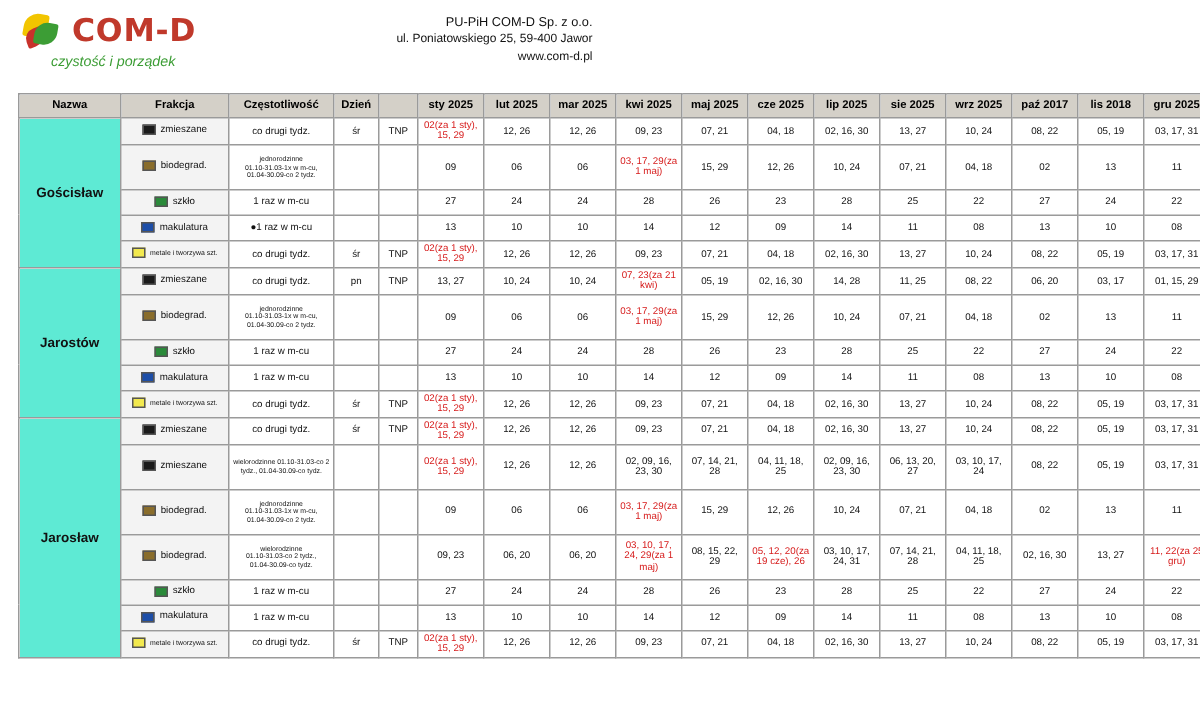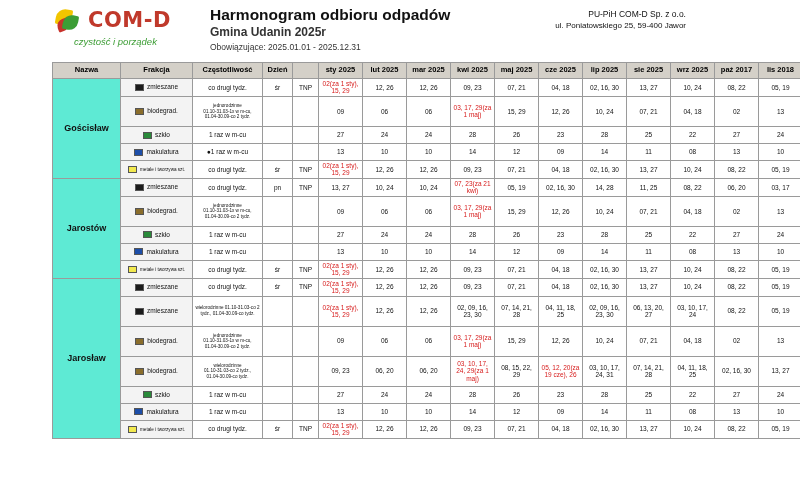--- a/index.html
+++ b/index.html
@@ -7,21 +7,20 @@
     margin: 0; padding: 0;
     width: 800px; height: 484px;
     background: #ffffff;
     font-family: "Liberation Sans", sans-serif;
     overflow: hidden;
   }
   #page {
     position: relative;
     width: 656px; height: 484px;
     background: #fff;
-    margin-left: 40px;
   }
 
   
   .header {
     display: flex;
     align-items: flex-start;
     padding: 6px 10px 2px 10px;
     height: 62px;
   }
   .logo-block {
@@ -189,29 +188,25 @@
         <div class="logo-mark">
           <div class="leaf-y"></div>
           <div class="leaf-r"></div>
           <div class="leaf-g"></div>
         </div>
         <div class="logo-text">COM-D</div>
       </div>
       <div class="logo-sub">czystość i porządek</div>
     </div>
 
-    <div class="title-block">
-      <div class="title-main">Harmonogram odbioru odpadów</div>
-      <div class="title-sub">Gmina Udanin 2025r</div>
-      <div class="title-valid">Obowiązujące: 2025.01.01 - 2025.12.31</div>
-    </div>
 
     <div class="company-block">
       <div class="company-name">PU-PiH COM-D Sp. z o.o.</div>
       <div>ul. Poniatowskiego 25, 59-400 Jawor</div>
+      <div>www.com-d.pl</div>
     </div>
   </div>
 
   <div class="table-wrap">
     <table class="sched">
       <colgroup>
         <col class="col-nazwa">
           <col class="col-frakcja">
           <col class="col-czest">
         <col class="col-dzien">

